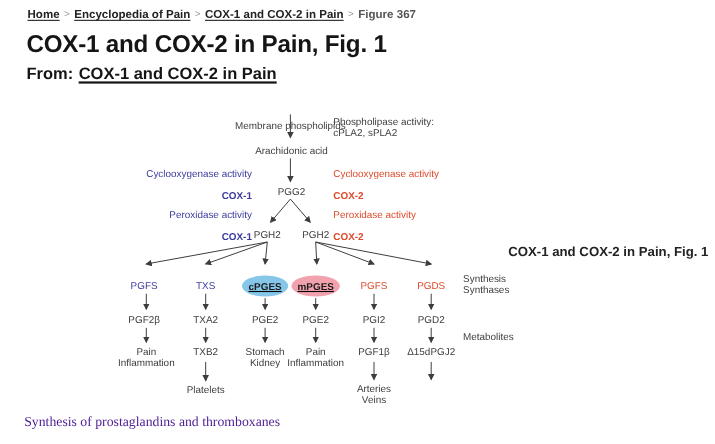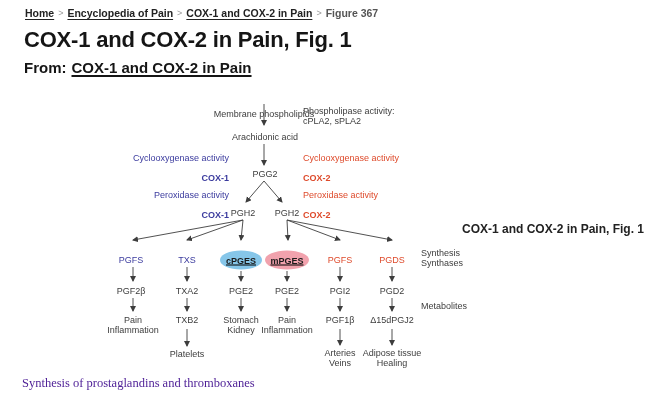--- a/index.html
+++ b/index.html
@@ -150,22 +150,20 @@
     <div class="node c" style="left:241px; top:240px;">Stomach
 Kidney</div>
     <div class="node c" style="left:287px; top:240px;">Pain
 Inflammation</div>
     <div class="node c" style="left:340px; top:235px;">PGF1β</div>
     <div class="node c" style="left:392px; top:235px;">Δ15dPGJ2</div>
 
     <div class="node c" style="left:187px; top:269px;">Platelets</div>
     <div class="node c" style="left:340px; top:273px;">Arteries
 Veins</div>
-    <div class="node c" style="left:392px; top:273px;">Adipose tissue
-Healing</div>
 
     <div class="side-fig-title">COX-1 and COX-2 in Pain, Fig. 1</div>
     <div class="row-label" style="top:163px;">Synthesis
 Synthases</div>
     <div class="row-label" style="top:216px;">Metabolites</div>
   </div>
 
   <div class="caption">Synthesis of prostaglandins and thromboxanes</div>
 </div>
 

